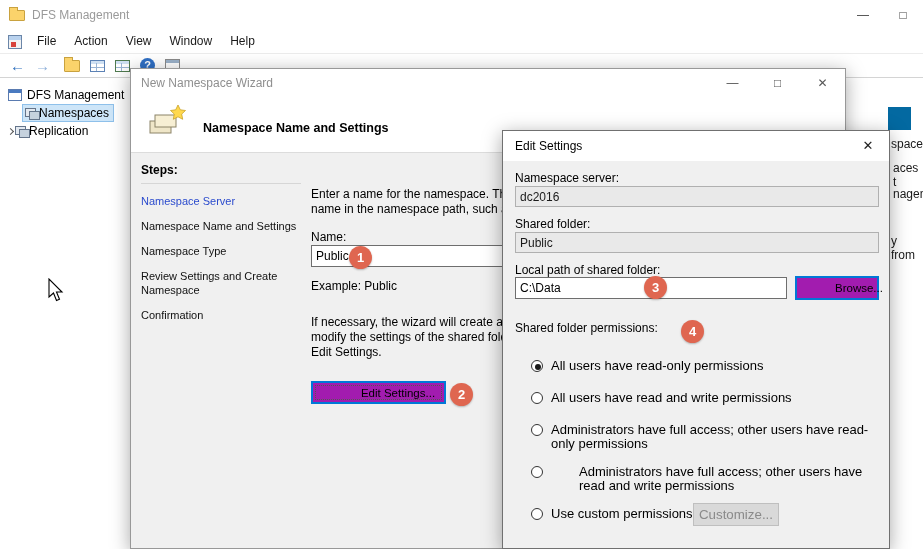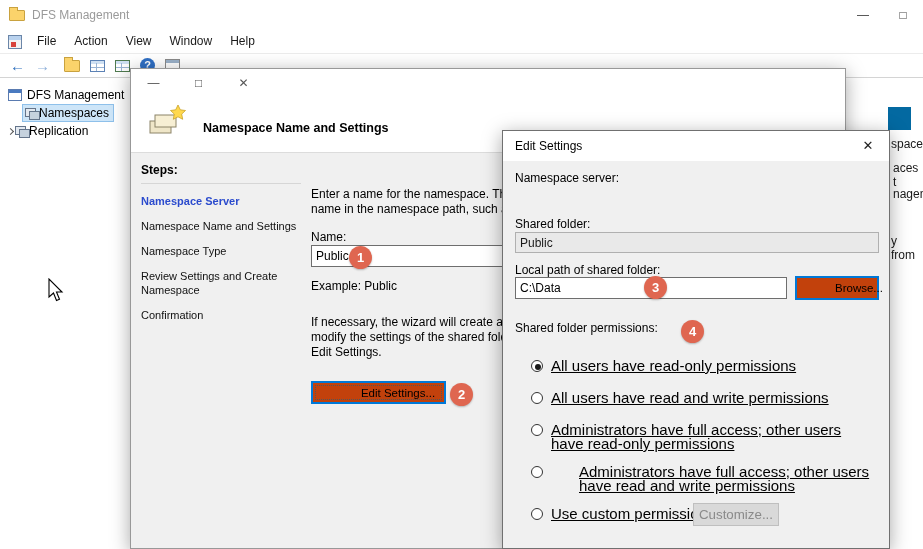--- a/index.html
+++ b/index.html
@@ -76,30 +76,30 @@
   .w-title { flex:1; padding-left:10px; line-height:28px; color:#8f8f8f; font-size:12px; }
   .w-btn { width:45px; height:28px; line-height:28px; text-align:center; color:#555; font-size:12px; }
   .w-header { height:56px; background:#fff; border-bottom:1px solid #dcdcdc; position:relative; }
   .w-hicon { position:absolute; left:16px; top:6px; }
   .w-htitle { position:absolute; left:72px; top:24px; font-weight:bold; font-size:12.5px; }
 
   .steps { position:absolute; left:10px; top:94px; width:160px; }
   .steps-h { font-weight:bold; font-size:12px; }
   .steps-div { border-top:1px solid #d6d6d6; margin:6px 0 10px; }
   .step { font-size:11px; line-height:14px; margin-bottom:11px; color:#111; }
-  .step.done { color:#2b4bcd;font-weight:bold; }
+  .step.done { color:#2b4bcd; }
 
   .w-content { position:absolute; left:180px; top:84px; right:8px; bottom:0; }
   .intro { position:absolute; left:0; top:34px; line-height:15px; white-space:nowrap; }
   .name-label { position:absolute; left:0; top:77px; }
   .name-input { position:absolute; left:0; top:92px; width:205px; height:22px; background:#fff;
                 border:1px solid #6e6e6e; font:12px "Liberation Sans",sans-serif; padding:0 4px; }
   .example { position:absolute; left:0; top:126px; }
   .note { position:absolute; left:0; top:162px; line-height:15px; white-space:nowrap; }
-  .btn { font:11.5px "Liberation Sans",sans-serif; background:#c2410c; border:1px solid #adadad; color:#000;padding-left:39px; }
+  .btn { font:11.5px "Liberation Sans",sans-serif; background:#a21caf; border:1px solid #adadad; color:#000;padding-left:39px; }
   .btn.focus { border:1px solid #0078d7; box-shadow:inset 0 0 0 1px #0078d7; }
   .edit-btn { position:absolute; left:0; top:228px; width:135px; height:23px;
               outline:1px dotted #555; outline-offset:-5px; }
 
   
   .edlg { position:absolute; left:502px; top:130px; width:388px; height:419px; background:#f0f0f0;
           border:1px solid #707070; z-index:20; box-shadow:0 4px 18px rgba(0,0,0,.35); }
   .ed-titlebar { height:30px; background:#fff; display:flex; }
   .ed-title { flex:1; padding-left:12px; line-height:30px; font-size:12px; }
   .ed-close { width:42px; text-align:center; line-height:30px; font-size:13px; color:#222; }
@@ -110,21 +110,21 @@
   .i1 { top:55px; } .i2 { top:101px; }
   .i3 { position:absolute; left:12px; top:146px; width:272px; height:22px; background:#fff;
         border:1px solid #6e6e6e; font:12px "Liberation Sans",sans-serif; padding:0 4px; }
   .browse-btn { position:absolute; left:292px; top:145px; width:84px; height:24px; }
   .radio { position:absolute; left:28px; display:flex; gap:8px; width:342px; align-items:flex-start; }
   .r0 { top:228px; } .r1 { top:260px; } .r2 { top:292px; } .r3 { top:334px;gap:36px; } .r4 { top:376px; }
   .rb { width:12px; height:12px; border:1px solid #333; border-radius:50%; background:#fff;
         position:relative; flex:none; margin-top:1px; }
   .rb.sel::after { content:""; position:absolute; left:3px; top:3px; width:6px; height:6px;
                    border-radius:50%; background:#1a1a1a; }
-  .rlbl { font-size:15px; line-height:14px; max-width:330px;text-decoration:underline; }
+  .rlbl { font-size:13px; line-height:14px; max-width:330px; }
   .customize-btn { position:absolute; left:190px; top:372px; width:86px; height:23px;
                    background:#d9d9d9; border:1px solid #bfbfbf; color:#8a8a8a; }
 
   
   .ann { position:absolute; width:23px; height:23px; border-radius:50%; background:#df6650;
          color:#fff; font-weight:bold; font-size:13px; display:flex; align-items:center;
          justify-content:center; z-index:40; box-shadow:0 1px 2px rgba(0,0,0,.25); }
   .a1 { left:349px; top:246px; } .a2 { left:450px; top:383px; }
   .a3 { left:644px; top:276px; } .a4 { left:681px; top:320px; }
   .cursor { position:absolute; left:48px; top:278px; z-index:50; }
@@ -179,20 +179,21 @@
 </div>
 
 <div class="frag-blue">aces</div>
 <div class="frag f1">space...</div>
 <div class="frag f2">aces t</div>
 <div class="frag f3">nagen</div>
 <div class="frag f4">y from</div>
 
 <div class="wizard">
   <div class="w-titlebar">
+    <span class="w-title">New Namespace Wizard</span>
     <span class="w-btn">—</span>
     <span class="w-btn">□</span>
     <span class="w-btn">✕</span>
   </div>
   <div class="w-header">
     <svg class="w-hicon" width="40" height="40" viewBox="0 0 40 40">
       <rect x="3" y="18" width="21" height="12" fill="#efe6c8" stroke="#8c8468"></rect>
       <rect x="8" y="12" width="21" height="12" fill="#f7efd4" stroke="#8c8468"></rect>
       <path d="M31 2 l2.3 4.8 5.2 .7 -3.8 3.6 1 5.2 -4.7-2.5 -4.7 2.5 1-5.2 -3.8-3.6 5.2-.7 z" fill="#ffd84d" stroke="#c9a227" stroke-width="0.8"></path>
     </svg>
@@ -225,20 +226,21 @@
     <button class="btn focus edit-btn">Edit Settings...</button>
   </div>
 </div>
 
 <div class="edlg">
   <div class="ed-titlebar">
     <span class="ed-title">Edit Settings</span>
     <span class="ed-close">✕</span>
   </div>
   <div class="lab l1">Namespace server:</div>
+  <input class="ro i1" readonly="" value="dc2016" style="">
   <div class="lab l2">Shared folder:</div>
   <input class="ro i2" readonly="" value="Public" style="">
   <div class="lab l3">Local path of shared folder:</div>
   <input class="i3" value="C:\Data" style="">
   <button class="btn focus browse-btn">Browse...</button>
   <div class="lab perm">Shared folder permissions:</div>
 
   <div class="radio r0">
     <span class="rb sel"></span>
     <span class="rlbl">All users have read-only permissions</span>

